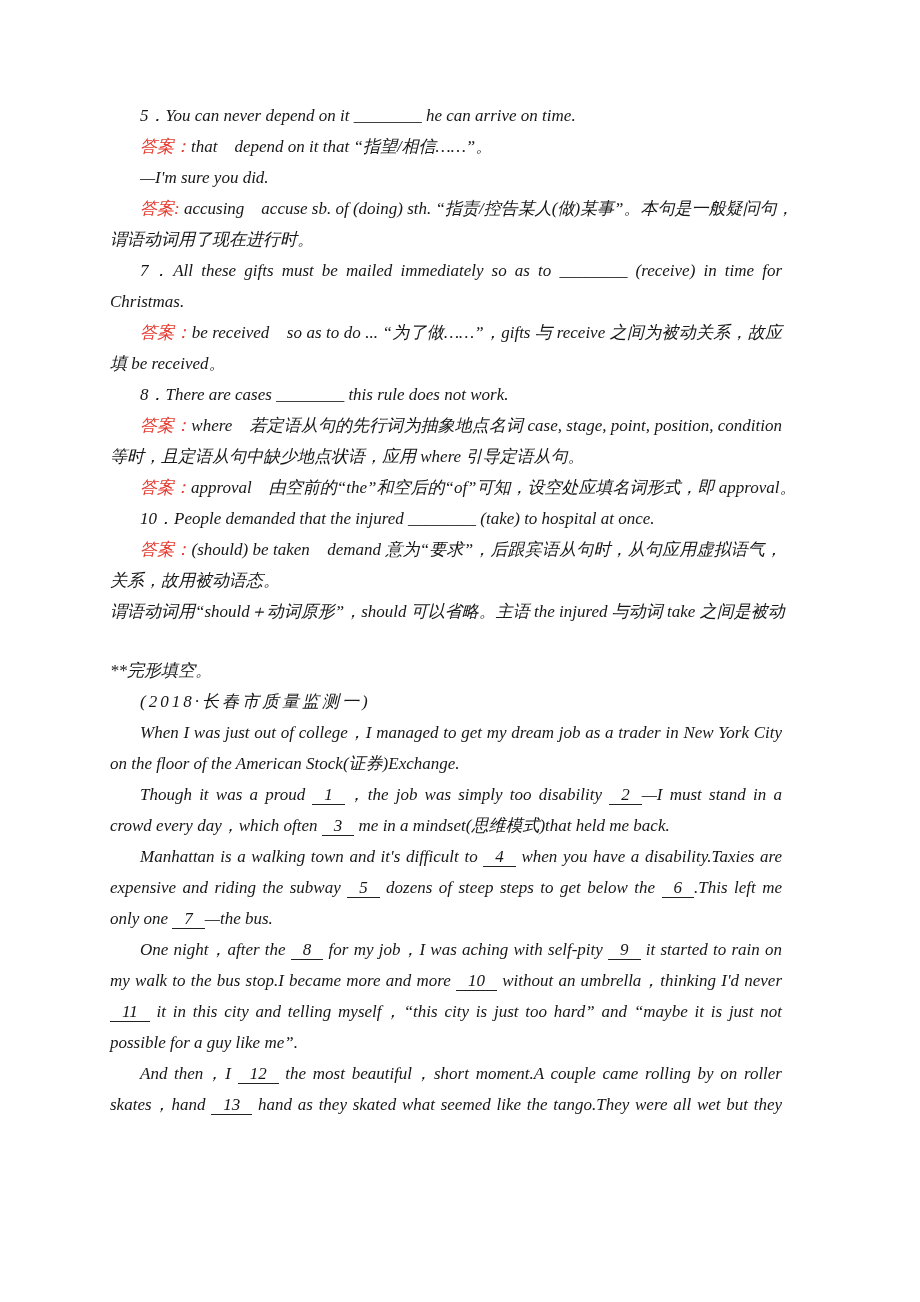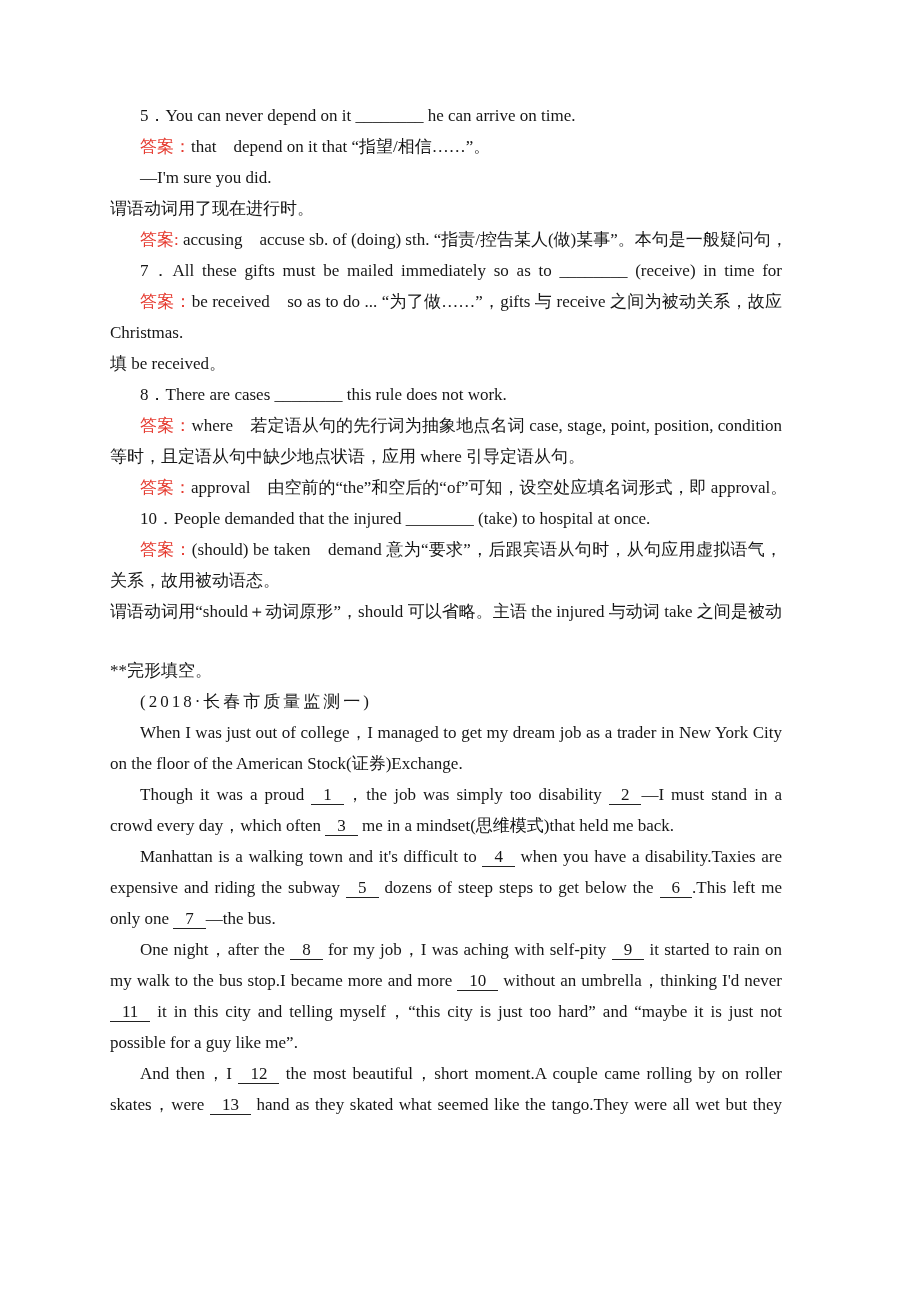--- a/index.html
+++ b/index.html
@@ -4,20 +4,21 @@
 <style>
   html,body{margin:0;padding:0;background:#ffffff;}
   .page{
     position:relative;
     width:920px;height:1302px;
     background:#ffffff;
     font-family:"Liberation Serif","DejaVu Serif",serif;
     font-size:17px;
     color:#161616;
     overflow:hidden;
+    font-style:italic;
   }
   .content{
     margin-left:110px;
     width:672px;
     padding-top:100px;
   }
   .line{
     height:31px;
     line-height:31px;
     white-space:nowrap;
@@ -37,25 +38,25 @@
   .seg-kai{letter-spacing:3px;}
 </style>
 </head>
 <body>
 
 <div class="page">
   <div class="content">
       <div class="line indent"><span>5．You can never depend on it ________ he can arrive on time.</span></div>
       <div class="line indent"><span class="seg-red">答案：</span><span>that　depend on it that “指望/相信……”。</span></div>
       <div class="line indent"><span>—I'm sure you did.</span></div>
+      <div class="line indent just"><span class="seg-red">答案:</span><span> accusing　accuse sb. of (doing) sth. “指责/控告某人(做)某事”。本句是一般疑问句，</span></div>
       <div class="line"><span>谓语动词用了现在进行时。</span></div>
-      <div class="line indent just"><span class="seg-red">答案:</span><span> accusing　accuse sb. of (doing) sth. “指责/控告某人(做)某事”。本句是一般疑问句，</span></div>
       <div class="line indent just"><span>7．All these gifts must be mailed immediately so as to ________ (receive) in time for</span></div>
+      <div class="line"><span>Christmas.</span></div>
       <div class="line indent just"><span class="seg-red">答案：</span><span>be received　so as to do ... “为了做……”，gifts 与 receive 之间为被动关系，故应</span></div>
-      <div class="line"><span>Christmas.</span></div>
       <div class="line"><span>填 be received。</span></div>
       <div class="line indent"><span>8．There are cases ________ this rule does not work.</span></div>
       <div class="line indent just"><span class="seg-red">答案：</span><span>where　若定语从句的先行词为抽象地点名词 case, stage, point, position, condition</span></div>
       <div class="line"><span>等时，且定语从句中缺少地点状语，应用 where 引导定语从句。</span></div>
       <div class="line indent just"><span class="seg-red">答案：</span><span>approval　由空前的“the”和空后的“of”可知，设空处应填名词形式，即 approval。</span></div>
       <div class="line indent"><span>10．People demanded that the injured ________ (take) to hospital at once.</span></div>
       <div class="line indent just"><span class="seg-red">答案：</span><span>(should) be taken　demand 意为“要求”，后跟宾语从句时，从句应用虚拟语气，</span></div>
       <div class="line"><span>关系，故用被动语态。</span></div>
       <div class="line just"><span>谓语动词用“should＋动词原形”，should 可以省略。主语 the injured 与动词 take 之间是被动</span></div>
       <div class="line gap"></div>
@@ -66,15 +67,15 @@
       <div class="line indent just"><span>Though it was a proud </span><span class="seg-blank">1</span><span>，the job was simply too disability </span><span class="seg-blank">2</span><span>—I must stand in a</span></div>
       <div class="line"><span>crowd every day，which often </span><span class="seg-blank">3</span><span> me in a mindset(思维模式)that held me back.</span></div>
       <div class="line indent just"><span>Manhattan is a walking town and it's difficult to </span><span class="seg-blank">4</span><span> when you have a disability.Taxies are</span></div>
       <div class="line just"><span>expensive and riding the subway </span><span class="seg-blank">5</span><span> dozens of steep steps to get below the </span><span class="seg-blank">6</span><span>.This left me</span></div>
       <div class="line"><span>only one </span><span class="seg-blank">7</span><span>—the bus.</span></div>
       <div class="line indent just"><span>One night，after the </span><span class="seg-blank">8</span><span> for my job，I was aching with self-pity </span><span class="seg-blank">9</span><span> it started to rain on</span></div>
       <div class="line just"><span>my walk to the bus stop.I became more and more </span><span class="seg-blank">10</span><span> without an umbrella，thinking I'd never</span></div>
       <div class="line just"><span class="seg-blank">11</span><span> it in this city and telling myself，“this city is just too hard” and “maybe it is just not</span></div>
       <div class="line"><span>possible for a guy like me”.</span></div>
       <div class="line indent just"><span>And then，I </span><span class="seg-blank">12</span><span> the most beautiful，short moment.A couple came rolling by on roller</span></div>
-      <div class="line just"><span>skates，were </span><span class="seg-blank">13</span><span> hand as they skated what seemed like the tango.They were all wet but they</span></div>
+      <div class="line just"><span>skates，hand </span><span class="seg-blank">13</span><span> hand as they skated what seemed like the tango.They were all wet but they</span></div>
     </div>
 </div>
 
 </body></html>

